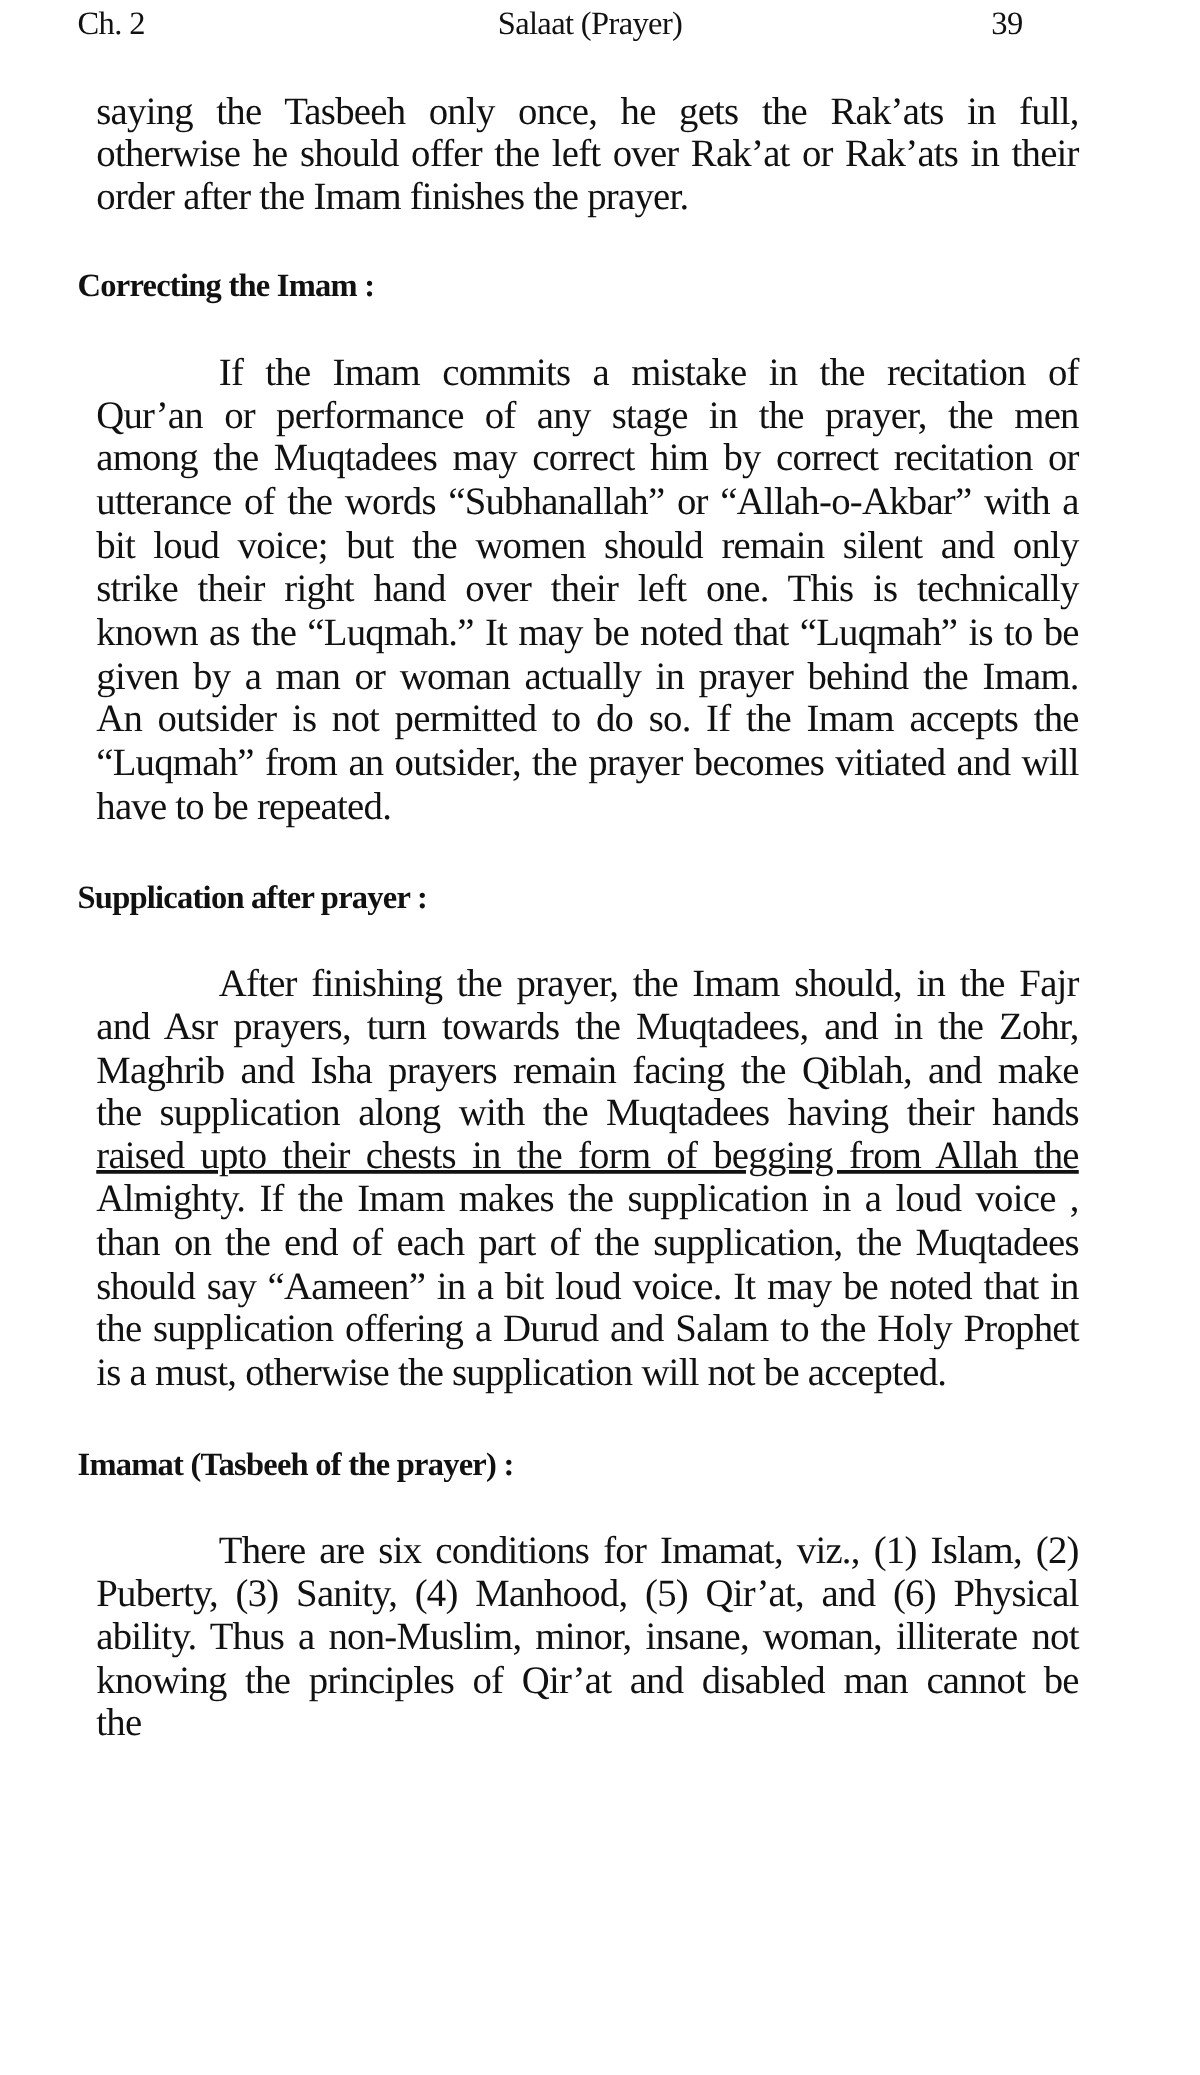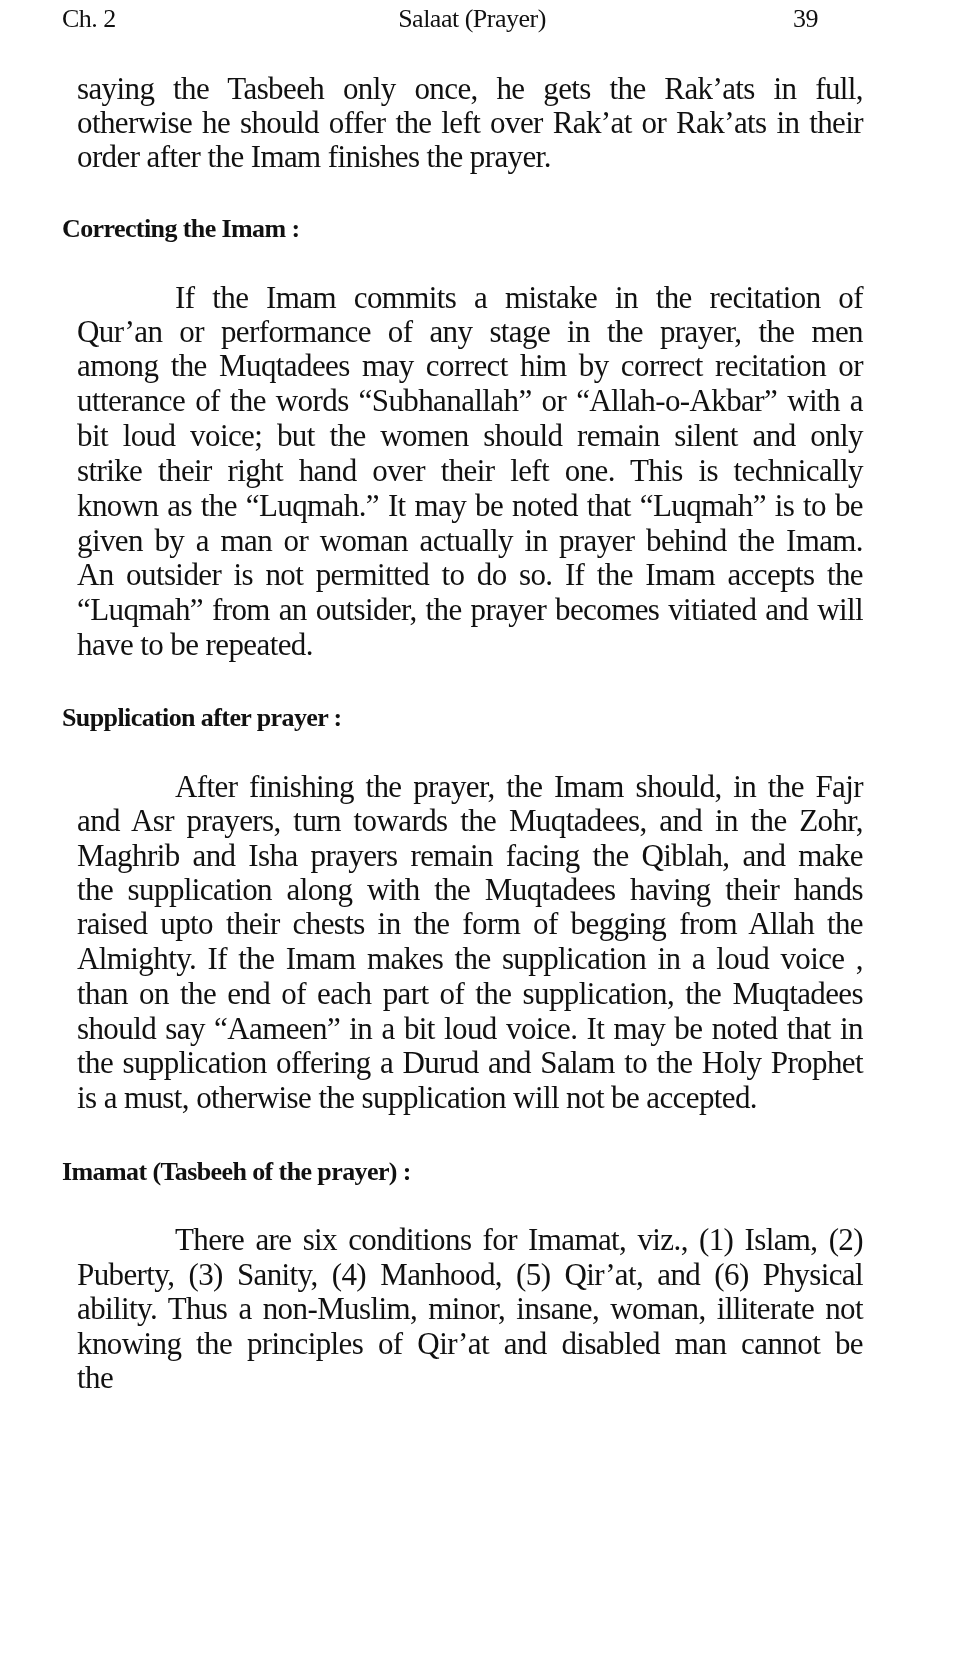--- a/index.html
+++ b/index.html
@@ -89,21 +89,21 @@
   <div class="line" style="top:524px;">given by a man or woman actually in prayer behind the Imam.</div>
   <div class="line" style="top:593px;">“Luqmah” from an outsider, the prayer becomes vitiated and will</div>
   <div class="line" style="top:558px;">An outsider is not permitted to do so. If the Imam accepts the</div>
   <div class="line last" style="top:628px;">have to be repeated.</div>
 
   <div class="heading" style="top:701px;">Supplication after prayer :</div>
   <div class="line indent" style="top:770px;">After finishing the prayer, the Imam should, in the Fajr</div>
   <div class="line" style="top:804px;">and Asr prayers, turn towards the Muqtadees, and in the Zohr,</div>
   <div class="line" style="top:839px;">Maghrib and Isha prayers remain facing the Qiblah, and make</div>
   <div class="line" style="top:873px;">the supplication along with the Muqtadees having their hands</div>
-  <div class="line" style="top:907px;">raised upto their chests in the form of begging from Allah the</div>
+  <div class="line" style="top:907px;text-decoration:underline;">raised upto their chests in the form of begging from Allah the</div>
   <div class="line" style="top:942px;">Almighty. If the Imam makes the supplication in a loud voice ,</div>
   <div class="line" style="top:977px;">than on the end of each part of the supplication, the Muqtadees</div>
   <div class="line" style="top:1012px;">should say “Aameen” in a bit loud voice. It may be noted that in</div>
   <div class="line" style="top:1046px;">the supplication offering a Durud and Salam to the Holy Prophet</div>
   <div class="line last" style="top:1081px;">is a must, otherwise the supplication will not be accepted.</div>
 
   <div class="heading" style="top:1155px;">Imamat (Tasbeeh of the prayer) :</div>
   <div class="line indent" style="top:1223px;">There are six conditions for Imamat, viz., (1) Islam, (2)</div>
   <div class="line" style="top:1258px;">Puberty, (3) Sanity, (4) Manhood, (5) Qir’at, and (6) Physical</div>
   <div class="line" style="top:1292px;">ability. Thus a non-Muslim, minor, insane, woman, illiterate not</div>

